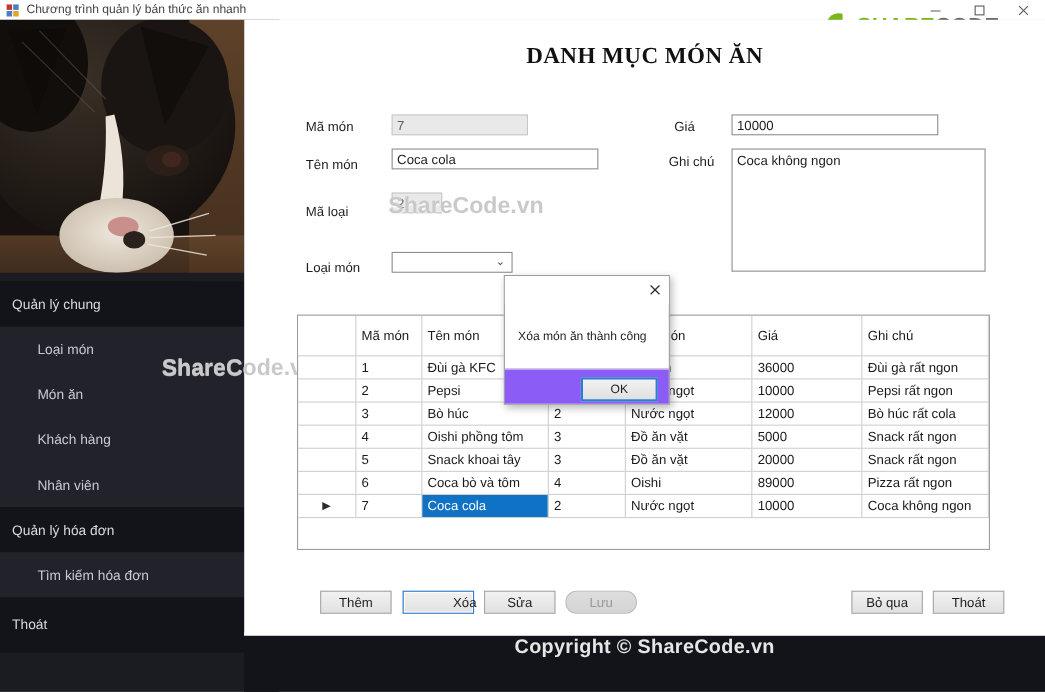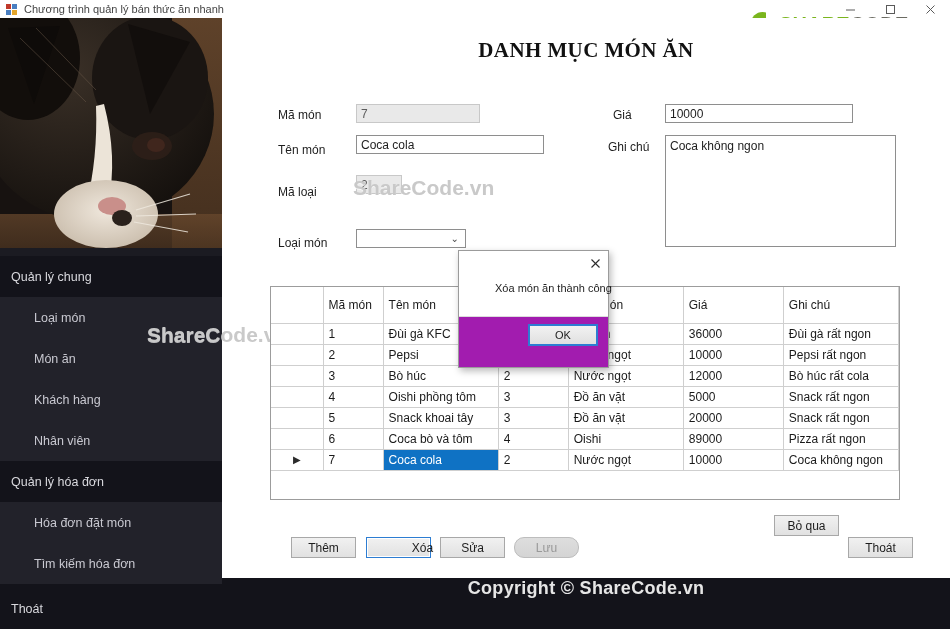--- a/index.html
+++ b/index.html
@@ -162,26 +162,26 @@
   }
   .dlg-title{
     position:absolute;left:0;top:0;width:100%;height:26px;background:#fff;
     display:flex;align-items:flex-start;justify-content:flex-end;
   }
   .dlg-close{
     width:26px;height:24px;display:flex;align-items:center;justify-content:center;
     color:#2b2b2b;font-size:13px;line-height:1;
   }
   .dlg-msg{
-    position:absolute;left:12px;top:30px;width:128px;
-    font-size:11px;color:#1d1d1d;line-height:1.3;margin-left:24px;
+    position:absolute;left:12px;top:48px;width:128px;
+    font-size:11px;color:#1d1d1d;line-height:1.3;
   }
   .dlg-foot{
-    position:absolute;left:0;bottom:0;width:100%;height:51px;
-    background:#a21caf;border-top:1px solid #dcdcdc;box-sizing:border-box;
+    position:absolute;left:0;bottom:0;width:100%;height:32px;
+    background:#8b5cf6;border-top:1px solid #dcdcdc;box-sizing:border-box;
   }
   .dlg-ok{
     position:absolute;right:10px;top:7px;width:70px;height:22px;box-sizing:border-box;
     border:2px solid #2d7dd2;background:#e6e6e6;
     font-size:11px;color:#1d1d1d;
     display:flex;align-items:center;justify-content:center;
     background-image:linear-gradient(#f2f2f2,#e0e0e0);
   }
 </style>
 </head>
@@ -286,23 +286,20 @@
           </div>
         <div class="nav-item">
             <span>Nhân viên</span>
           </div>
       </div>
       <div class="nav-group">
         <span>Quản lý hóa đơn</span>
       </div>
       <div class="nav-sub">
         <div class="nav-item">
-            <span>Hóa đơn đặt món</span>
-          </div>
-        <div class="nav-item">
             <span>Tìm kiếm hóa đơn</span>
           </div>
       </div>
       <div class="nav-exit">
         <span>Thoát</span>
       </div>
     </div>
   </div>
 
   <div class="main">
@@ -419,21 +416,21 @@
             <td>Coca không ngon</td>
           </tr>
         </tbody>
       </table>
     </div>
 
     <div class="btn" style="left:53px;top:519px;width:65px;">Thêm</div>
     <div class="btn focused" style="left:128px;top:519px;width:65px;padding-left:48px;">Xóa</div>
     <div class="btn" style="left:202px;top:519px;width:65px;">Sửa</div>
     <div class="btn disabled" style="left:276px;top:519px;width:65px;">Lưu</div>
-    <div class="btn" style="left:536px;top:497px;width:65px;">Bỏ qua</div>
+    <div class="btn" style="left:536px;top:519px;width:65px;">Bỏ qua</div>
     <div class="btn" style="left:610px;top:519px;width:65px;">Thoát</div>
   </div>
 
   <div class="footer-top"></div>
   <div class="footer">
     <span>Copyright © ShareCode.vn</span>
   </div>
 
   <div class="dlg">
     <div class="dlg-title">

